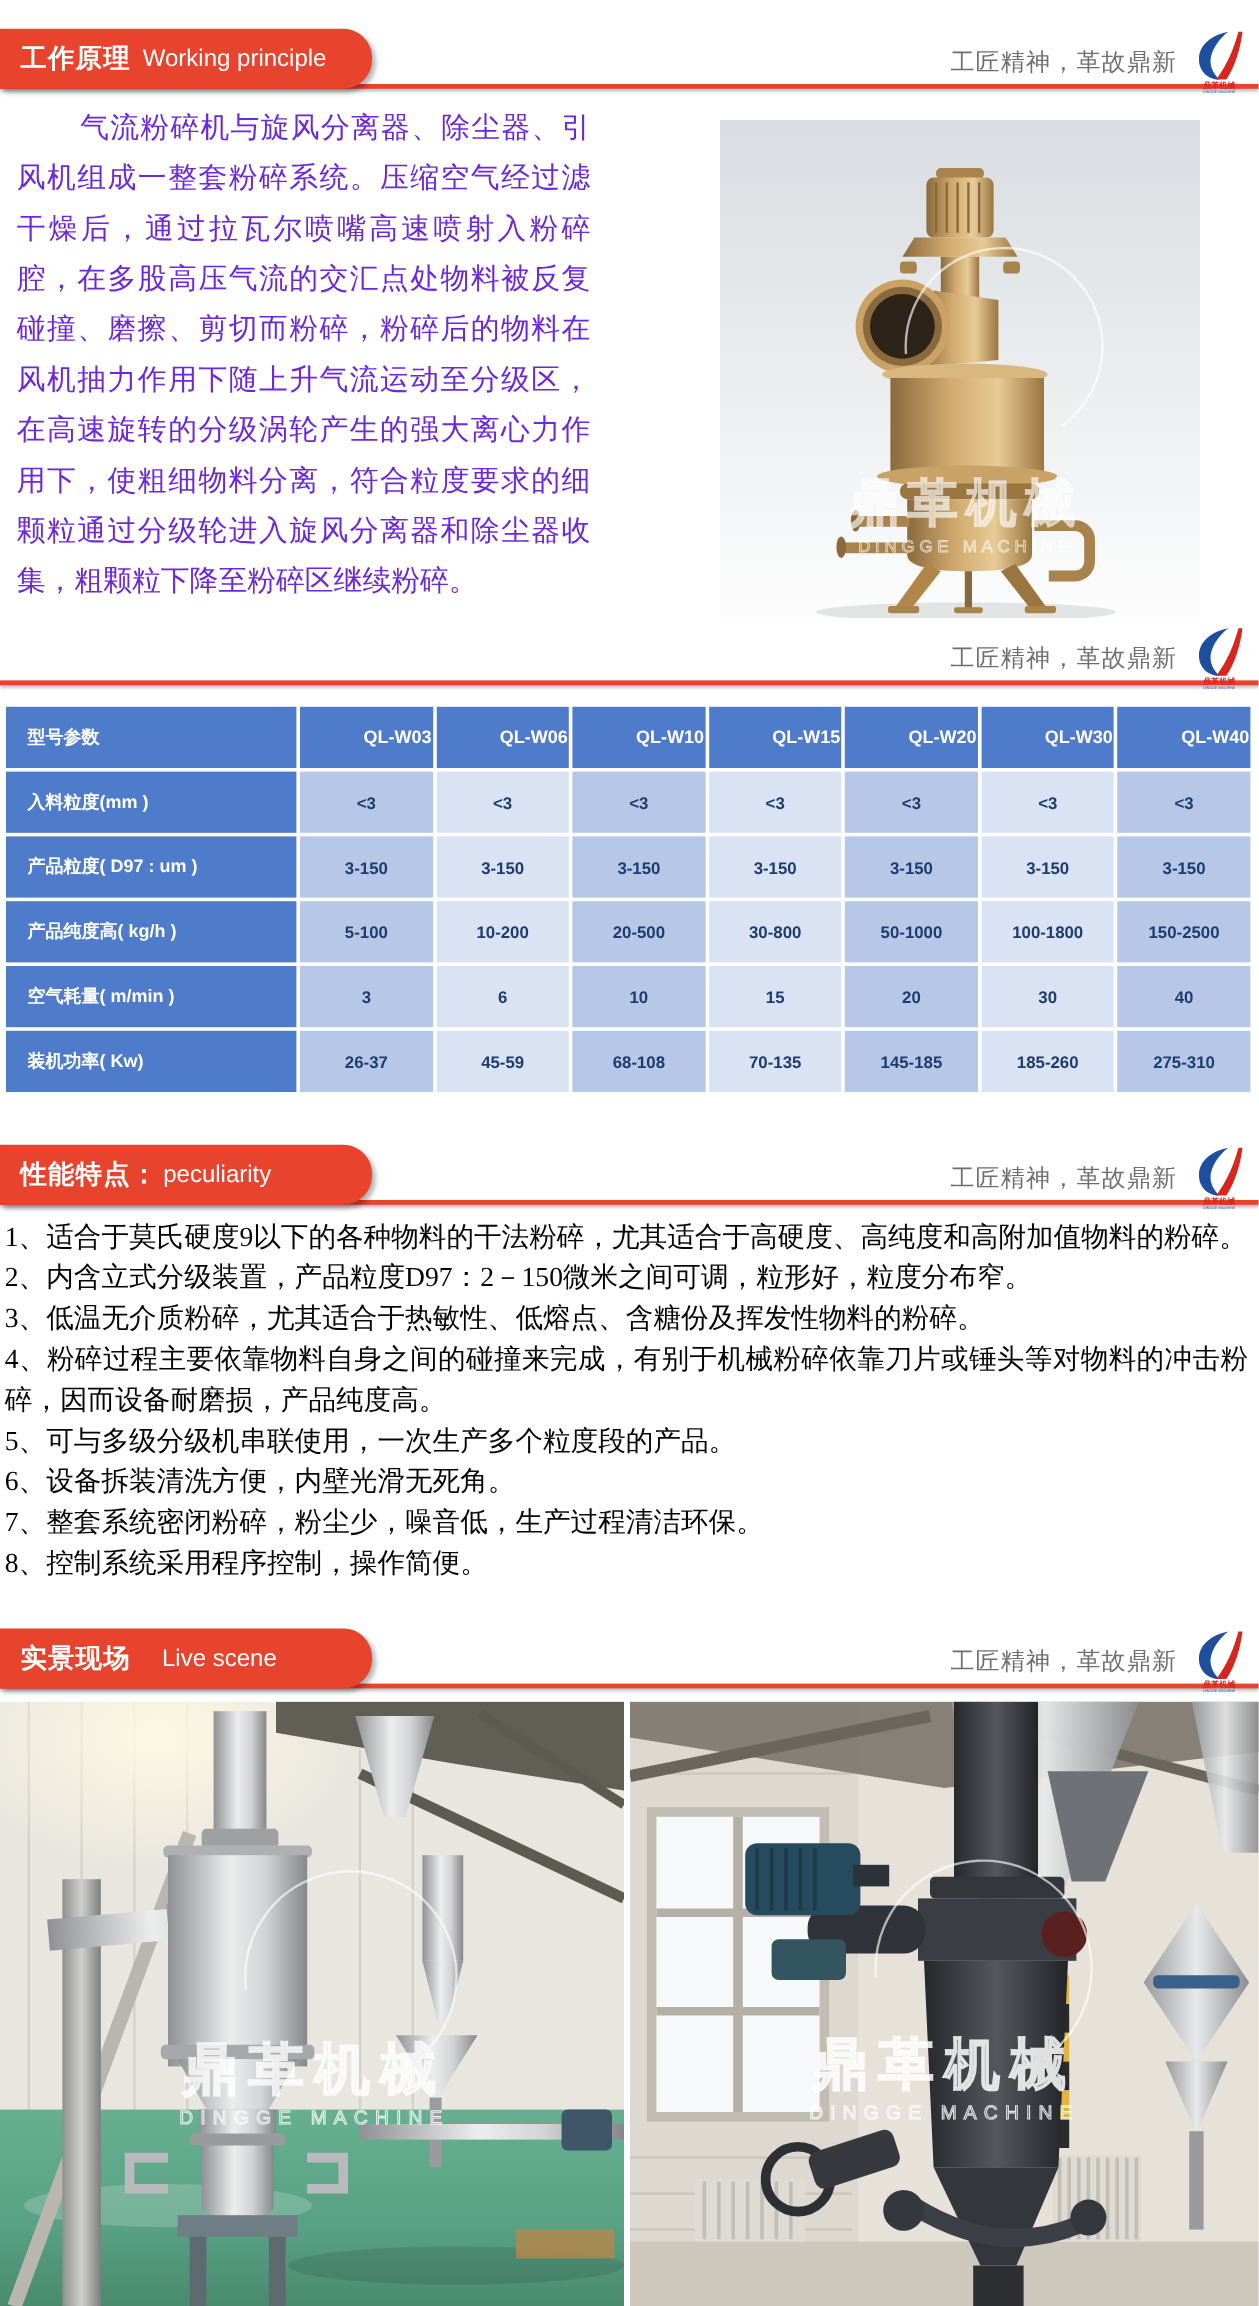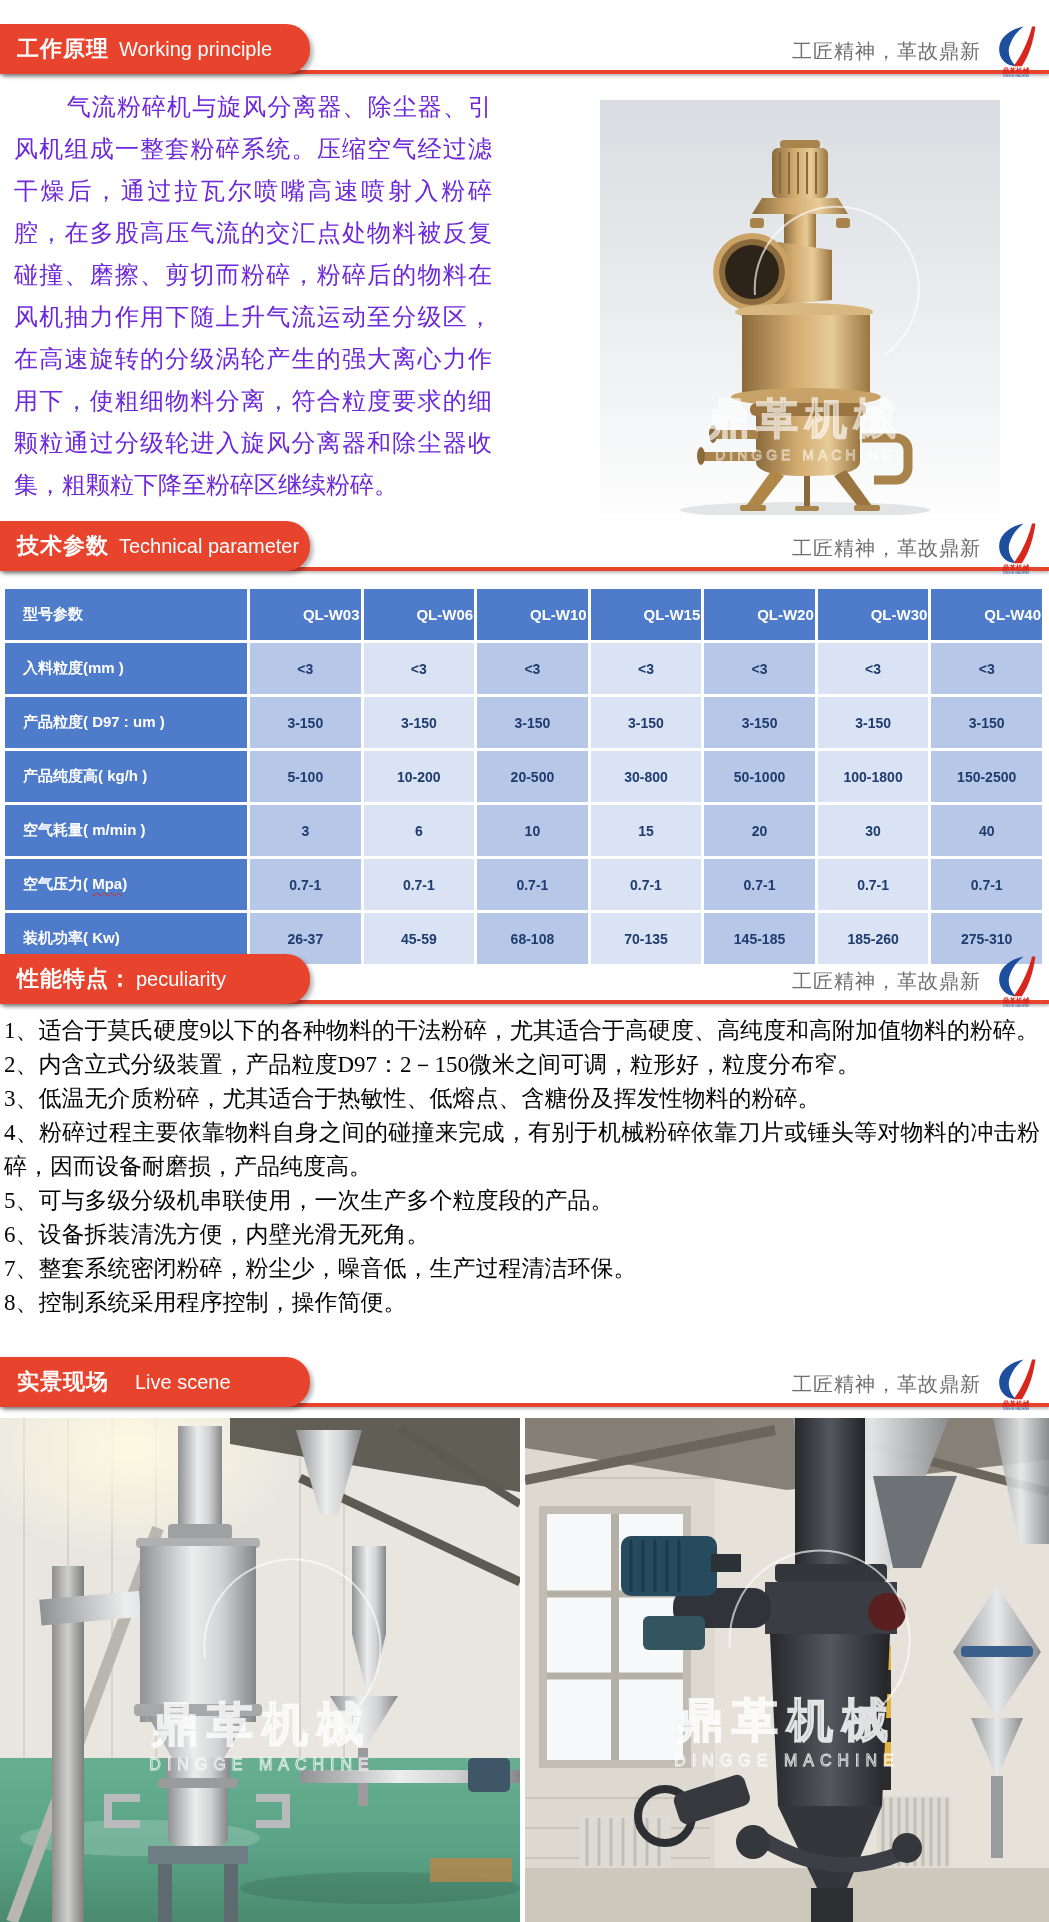--- a/index.html
+++ b/index.html
@@ -146,24 +146,20 @@
       <g opacity="0.65">
         <path d="M155,195 A82,82 0 1 1 285,255" stroke="#ffffff" stroke-width="2" fill="none"></path>
         <text class="wm-zh" x="205" y="333" text-anchor="middle" font-size="42" letter-spacing="7" fill="none" stroke="#ffffff" stroke-width="1.4" font-weight="bold">鼎革机械</text>
         <text x="205" y="360" text-anchor="middle" font-size="14" letter-spacing="4" fill="none" stroke="#ffffff" stroke-width="0.8">DINGGE MACHINE</text>
       </g>
     </svg>
   </div>
 
   <div class="sec-header" style="top:521px;">
     <div class="sec-rule"></div>
-    <div class="sec-banner">
-      <span class="banner-zh">技术参数</span>
-      <span class="banner-en">Technical parameter</span>
-    </div>
     <div class="hdr-right">
       <span class="slogan">工匠精神，革故鼎新</span>
       <svg class="logo-svg" viewBox="0 0 54 64" xmlns="http://www.w3.org/2000/svg">
         <path d="M36,3 C20,6 7,16 7,30 C7,42 16,50 27,50 C20,43 17,35 19,27 C22,17 28,9 36,3 Z" fill="#1d4f9e"></path>
         <path d="M46,3 C42,18 35,36 24,50 L34,50 C43,37 48,19 50,3 Z" fill="#d7261d"></path>
         <text x="27" y="58" text-anchor="middle" font-size="8" font-weight="bold" fill="#d7261d">鼎革机械</text>
         <text x="27" y="63" text-anchor="middle" font-size="3.6" fill="#1d4f9e">DINGGE MACHINE</text>
       </svg>
     </div>
   </div>
@@ -225,30 +221,20 @@
           </tr>
           <tr>
             <th class="rowlabel">空气耗量( m/min )</th>
             <td class="val dark">3</td>
             <td class="val light">6</td>
             <td class="val dark">10</td>
             <td class="val light">15</td>
             <td class="val dark">20</td>
             <td class="val light">30</td>
             <td class="val dark">40</td>
-          </tr>
-          <tr>
-            <th class="rowlabel">空气压力( <span class="spellcheck">Mpa</span>)</th>
-            <td class="val dark">0.7-1</td>
-            <td class="val light">0.7-1</td>
-            <td class="val dark">0.7-1</td>
-            <td class="val light">0.7-1</td>
-            <td class="val dark">0.7-1</td>
-            <td class="val light">0.7-1</td>
-            <td class="val dark">0.7-1</td>
           </tr>
           <tr>
             <th class="rowlabel">装机功率( Kw)</th>
             <td class="val dark">26-37</td>
             <td class="val light">45-59</td>
             <td class="val dark">68-108</td>
             <td class="val light">70-135</td>
             <td class="val dark">145-185</td>
             <td class="val light">185-260</td>
             <td class="val dark">275-310</td>

